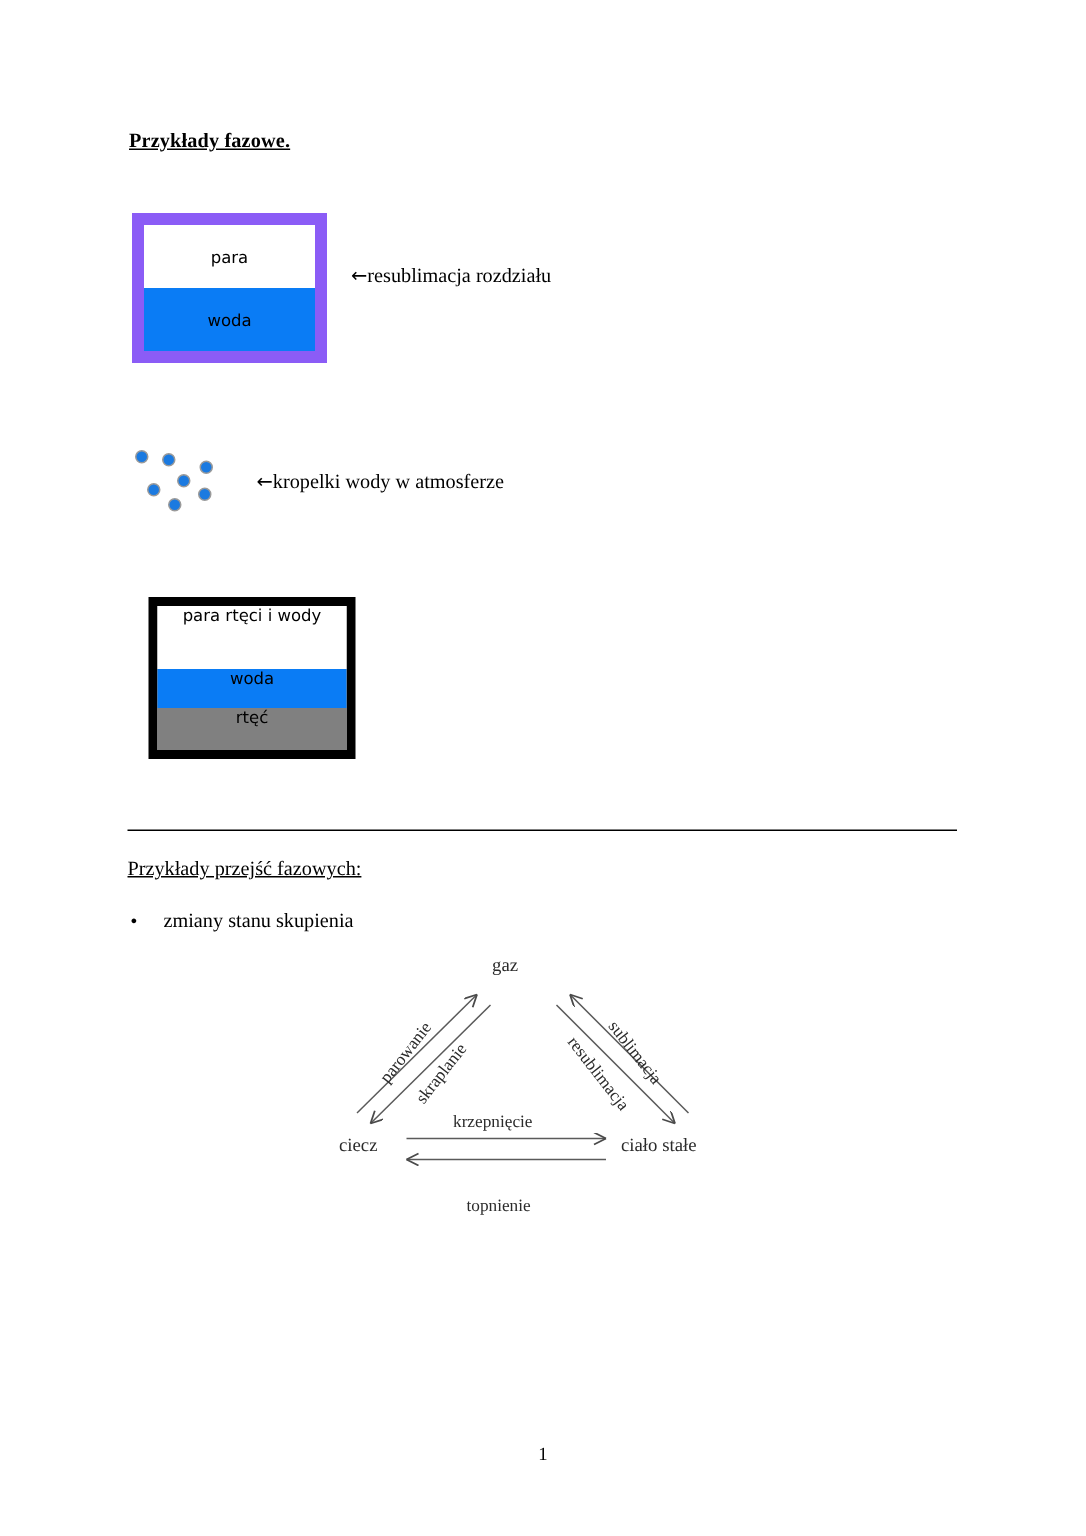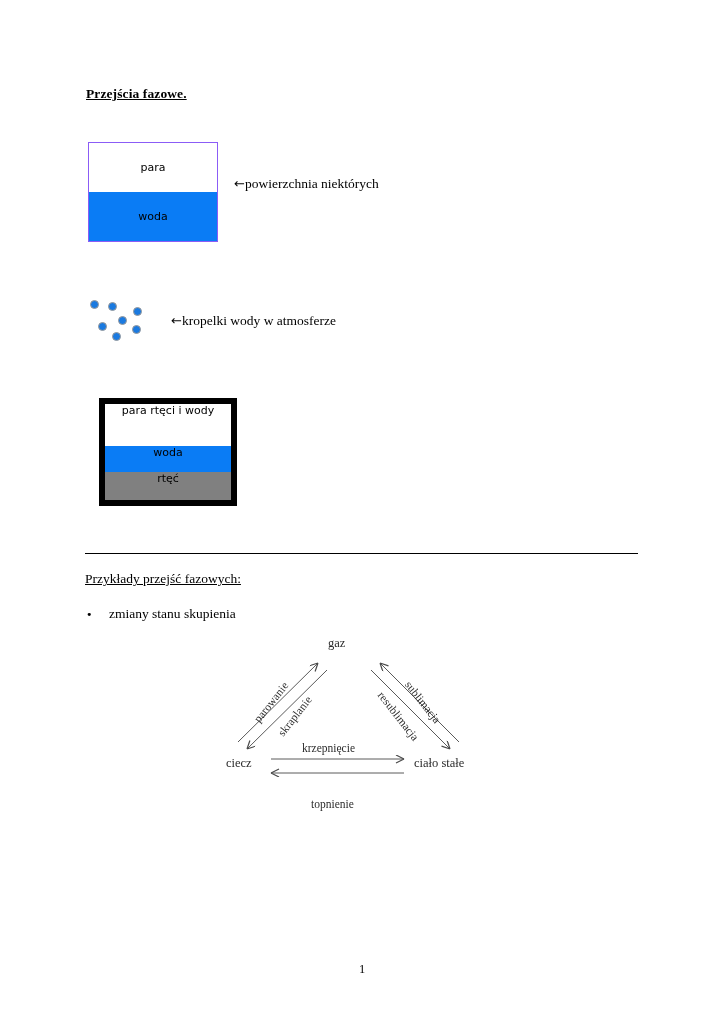--- a/index.html
+++ b/index.html
@@ -32,21 +32,21 @@
     letter-spacing: 0.1px;
   }
 
   
   .fig1 {
     position: absolute;
     left: 88px;
     top: 142px;
     width: 130px;
     height: 100px;
-    border: 1px solid #8b5cf6;
+    border: 8px solid #8b5cf6;
     box-sizing: border-box;
     background: #ffffff;
   }
   .fig1-vapour {
     position: absolute;
     left: 0; top: 0; right: 0;
     height: 50%;
     background: #ffffff;
     display: flex;
     align-items: center;
@@ -247,33 +247,33 @@
     width: 724px;
     text-align: center;
     font-size: 12.5px;
   }
 </style>
 </head>
 <body>
 
 <div class="page">
 
-  <div class="doc-title">Przejścia fazowe.</div>
+  <div class="doc-title">Przykłady fazowe.</div>
 
   <div class="fig1">
     <div class="fig1-vapour">
       <span class="fig-label">para</span>
     </div>
     <div class="fig1-water">
       <span class="fig-label">woda</span>
     </div>
   </div>
 
   <div class="note-interface">
-    <span class="arrow-left-glyph">←</span><span>powierzchnia niektórych</span>
+    <span class="arrow-left-glyph">←</span><span>resublimacja rozdziału</span>
   </div>
 
 
   <div class="droplets">
     <span class="droplet" style="left:2px;  top:2px;"></span>
     <span class="droplet" style="left:20px; top:4px;"></span>
     <span class="droplet" style="left:45px; top:9px;"></span>
     <span class="droplet" style="left:30px; top:18px;"></span>
     <span class="droplet" style="left:10px; top:24px;"></span>
     <span class="droplet" style="left:44px; top:27px;"></span>

